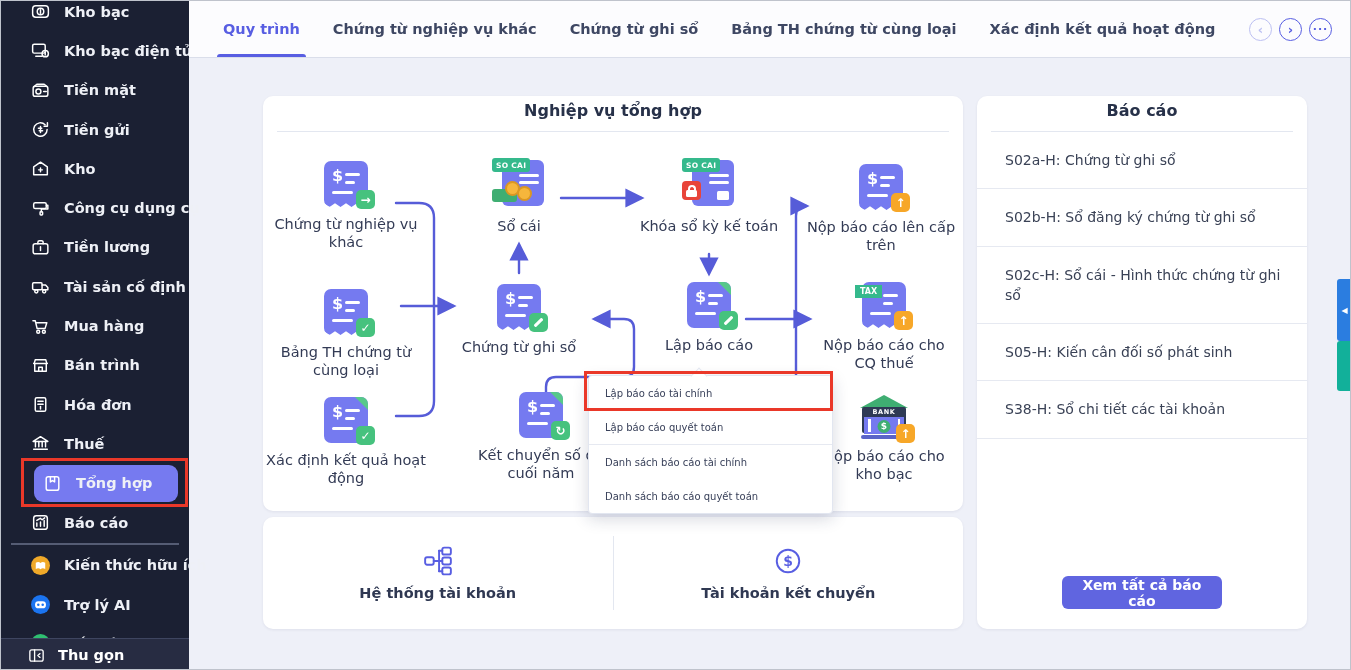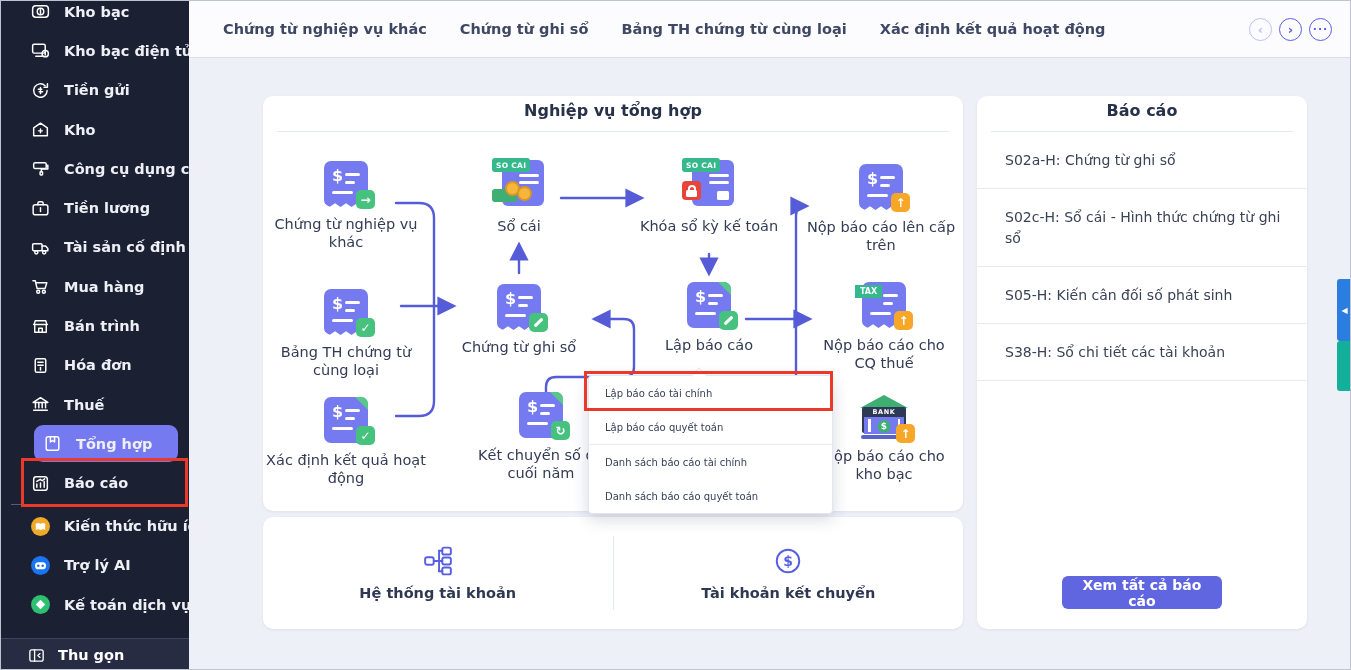--- a/index.html
+++ b/index.html
@@ -143,20 +143,31 @@
               <path d="M5.5 15.5h6"></path>
               <circle cx="14.5" cy="13" r="3"></circle>
               <path d="M14.5 11.6v2.8"></path>
             </svg>
           </span>
         <span>Kho bạc điện tử</span>
       </div>
       <div class="srow">
         <span class="sic">
             <svg viewBox="0 0 20 20">
+              <rect x="3" y="6" width="14" height="9.5" rx="2"></rect>
+              <path d="M3.5 6.5 6.5 4h7L16 6"></path>
+              <circle cx="8" cy="11" r="2.4"></circle>
+              <path d="M13 11h2.5"></path>
+            </svg>
+          </span>
+        <span>Tiền mặt</span>
+      </div>
+      <div class="srow">
+        <span class="sic">
+            <svg viewBox="0 0 20 20">
               <path d="M16.3 10a6.4 6.4 0 1 1-1.9-4.5"></path>
               <path d="M16.6 3.6v3.2h-3.2"></path>
               <path d="M10 7.2v5.6M8 8.8h3.2M8.8 11.2H12"></path>
             </svg>
           </span>
         <span>Tiền gửi</span>
       </div>
       <div class="srow">
         <span class="sic">
             <svg viewBox="0 0 20 20">
@@ -294,20 +305,21 @@
           <path d="M8 4v12"></path>
           <path d="M13.7 8 11.4 10l2.3 2"></path>
         </svg>
       <span>Thu gọn</span>
     </div>
   </div>
   <div class="ann ann-side"></div>
 
   <div class="topbar">
     <div class="tabswrap">
+      <div class="tab active">Quy trình</div>
       <div class="tab">Chứng từ nghiệp vụ khác</div>
       <div class="tab">Chứng từ ghi sổ</div>
       <div class="tab">Bảng TH chứng từ cùng loại</div>
       <div class="tab">Xác định kết quả hoạt động</div>
 
     </div>
     <div class="navbtns">
       <div class="nbtn dim">‹</div>
       <div class="nbtn">›</div>
       <div class="nbtn" style="font-size:11px;letter-spacing:1px;">···</div>
@@ -433,20 +445,21 @@
         <text x="14" y="18.6" text-anchor="middle" font-size="13" font-weight="bold" fill="#585ee2" stroke="none">$</text>
       </svg>
       <span>Tài khoản kết chuyển</span>
     </div>
   </div>
 
   <div class="card reportcard">
     <div class="ftitle">Báo cáo</div>
     <div class="fdiv"></div>
     <div class="rrow">S02a-H: Chứng từ ghi sổ</div>
+    <div class="rrow">S02b-H: Sổ đăng ký chứng từ ghi sổ</div>
     <div class="rrow">S02c-H: Sổ cái - Hình thức chứng từ ghi sổ</div>
     <div class="rrow">S05-H: Kiến cân đối số phát sinh</div>
     <div class="rrow">S38-H: Sổ chi tiết các tài khoản</div>
     <button class="viewall">Xem tất cả báo cáo</button>
   </div>
 
   <div class="stab blue">◀</div>
   <div class="stab teal"></div>
 
 </div>

